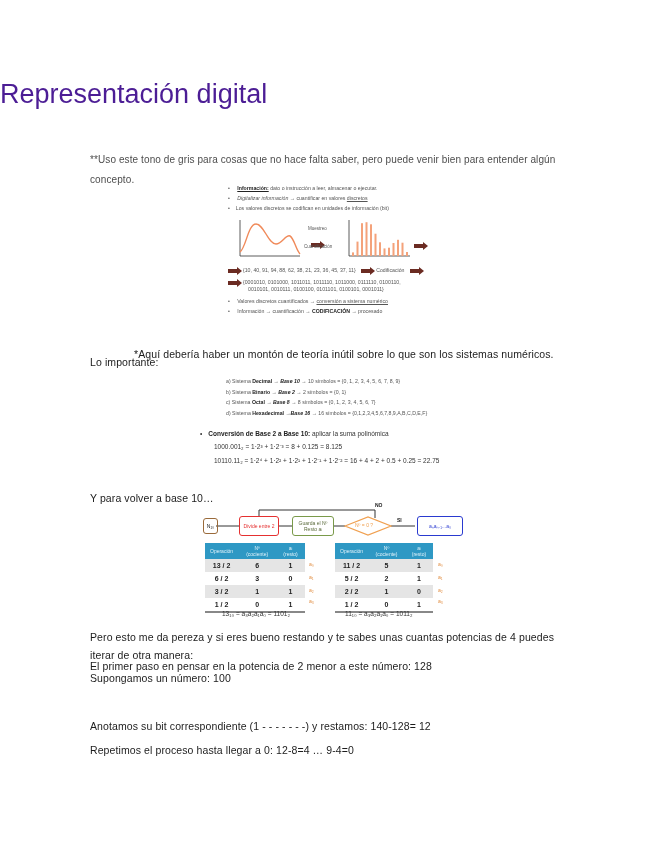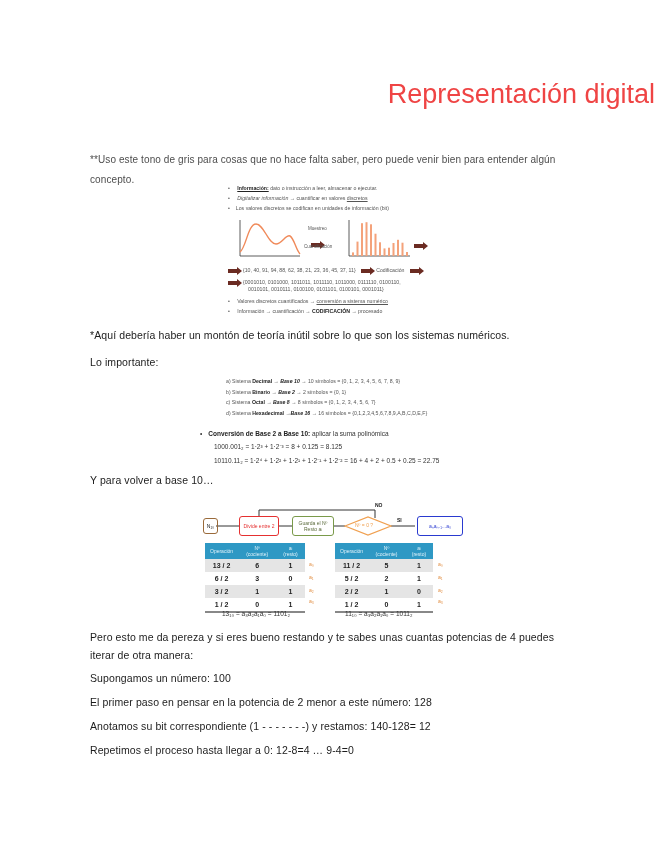--- a/index.html
+++ b/index.html
@@ -1,19 +1,19 @@
 <!DOCTYPE html>
 <html><head>
 <meta charset="utf-8">
 <style>
   html, body { margin: 0; padding: 0; background: #ffffff; }
   body { width: 655px; height: 848px; position: relative; overflow: hidden;
          font-family: "Liberation Sans", sans-serif; color: #1a1a1a; }
-  .title { position: absolute; left: 0; width: 655px; top: 78px; text-align: right;
-           font-size: 27px; line-height: 33px; color: #ef4444; font-weight: normal; }
+  .title { position: absolute; left: 0; width: 655px; top: 78px; text-align: left;
+           font-size: 27px; line-height: 33px; color: #4c1d95; font-weight: normal; }
   .p { position: absolute; left: 90px; font-size: 10.5px; line-height: 20px; color: #1c1c1c; letter-spacing: 0.1px; }
   .gray { color: #4d4d4d; }
   .fig { position: absolute; }
   .small { font-size: 5.2px; color: #555; line-height: 9px; white-space: nowrap; }
   .bullet::before { content: "•"; margin-right: 6px; }
   .b { font-weight: bold; color: #222; }
   .u { text-decoration: underline; }
   .i { font-style: italic; }
   .arrow-r { display: inline-block; width: 10px; height: 4px; background: #6b2b22; position: relative; margin-right: 5px; vertical-align: middle; }
   .arrow-r::after { content: ""; position: absolute; right: -4px; top: -2px; border-left: 5px solid #6b2b22; border-top: 4px solid transparent; border-bottom: 4px solid transparent; }
@@ -84,37 +84,37 @@
   </div>
   <div class="small" style="position:absolute; top:101px; left:20px;">0010101, 0010111, 0100100, 0101101, 0100101, 0001011}</div>
   <div class="small bullet" style="position:absolute; top:113px; left:0;">
     <span>Valores discretos cuantificados → </span><span class="u">conversión a sistema numérico</span>
   </div>
   <div class="small bullet" style="position:absolute; top:123px; left:0;">
     <span>Información → cuantificación → </span><span class="b">CODIFICACIÓN</span><span> → procesado</span>
   </div>
 </div>
 
-<div class="p" style="top:325px; width:480px;">*Aquí debería haber un montón de teoría inútil sobre lo que son los sistemas numéricos.</div>
+<div class="p" style="top:344px; width:480px;margin-left:44px;">*Aquí debería haber un montón de teoría inútil sobre lo que son los sistemas numéricos.</div>
 <div class="p" style="top:352px;">Lo importante:</div>
 
 <div class="fig" style="left:226px; top:376px; width:240px;">
   <div class="small" style="line-height:10.5px;"><span>a) Sistema </span><span class="b">Decimal</span> → <span class="i b">Base 10</span><span> → 10 símbolos = {0, 1, 2, 3, 4, 5, 6, 7, 8, 9}</span></div>
   <div class="small" style="line-height:10.5px;"><span>b) Sistema </span><span class="b">Binario</span> → <span class="i b">Base 2</span><span> → 2 símbolos = {0, 1}</span></div>
   <div class="small" style="line-height:10.5px;"><span>c) Sistema </span><span class="b">Octal</span> → <span class="i b">Base 8</span><span> → 8 símbolos = {0, 1, 2, 3, 4, 5, 6, 7}</span></div>
   <div class="small" style="line-height:10.5px;"><span>d) Sistema </span><span class="b">Hexadecimal</span> →<span class="i b">Base 16</span><span> → 16 símbolos = {0,1,2,3,4,5,6,7,8,9,A,B,C,D,E,F}</span></div>
 </div>
 
 <div class="fig" style="left:200px; top:430px; width:270px;">
   <div style="font-size:6.5px; color:#333;" class="bullet"><span class="b">Conversión de Base 2 a Base 10:</span><span> aplicar la suma polinómica</span></div>
   <div style="font-size:6.5px; color:#333; margin-left:14px; margin-top:5px;">1000.001₂ = 1·2³ + 1·2⁻³ = 8 + 0.125 = 8.125</div>
   <div style="font-size:6.5px; color:#333; margin-left:14px; margin-top:5px;">10110.11₂ = 1·2⁴ + 1·2² + 1·2¹ + 1·2⁻¹ + 1·2⁻² = 16 + 4 + 2 + 0.5 + 0.25 = 22.75</div>
 </div>
 
-<div class="p" style="top:470px;text-align:right;">Y para volver a base 10…</div>
+<div class="p" style="top:488px;text-align:right;">Y para volver a base 10…</div>
 
 <div class="fig" style="left:195px; top:500px; width:275px; height:40px;">
   <svg width="275" height="40" style="position:absolute; left:0; top:0;">
     <line x1="21" y1="26" x2="44" y2="26" stroke="#333" stroke-width="1"></line>
     <line x1="84" y1="26" x2="97" y2="26" stroke="#333" stroke-width="1"></line>
     <line x1="138" y1="26" x2="150" y2="26" stroke="#333" stroke-width="1"></line>
     <line x1="196" y1="26" x2="220" y2="26" stroke="#333" stroke-width="1"></line>
     <polyline points="180,18 180,10 64,10 64,16" stroke="#333" stroke-width="1" fill="none"></polyline>
     <polygon points="150,26 173,17 196,26 173,35" fill="#fff" stroke="#f0a050" stroke-width="1.2"></polygon>
   </svg>
@@ -192,15 +192,15 @@
 </tbody>
   </table>
 <div class="anno" style="left:438px; top:561px;">a₀</div>
 <div class="anno" style="left:438px; top:574px;">a₁</div>
 <div class="anno" style="left:438px; top:587px;">a₂</div>
 <div class="anno" style="left:438px; top:598px;">a₃</div>
 <div class="eq" style="left:345px; top:610px;">11₁₀ = a₃a₂a₁a₀ = 1011₂</div>
 
 <div class="p" style="top:628px; width:480px; line-height:18px;">Pero esto me da pereza y si eres bueno restando y te sabes unas cuantas potencias de 4 puedes iterar de otra manera:</div>
 <div class="p" style="top:668px;">Supongamos un número: 100</div>
-<div class="p" style="top:692px;">El primer paso en pensar en la potencia de 2 menor a este número: 128</div>
+<div class="p" style="top:656px;">El primer paso en pensar en la potencia de 2 menor a este número: 128</div>
 <div class="p" style="top:716px;">Anotamos su bit correspondiente (1 - - - - - - -) y restamos: 140-128= 12</div>
 <div class="p" style="top:740px;">Repetimos el proceso hasta llegar a 0: 12-8=4 … 9-4=0</div>
 
 </body></html>

